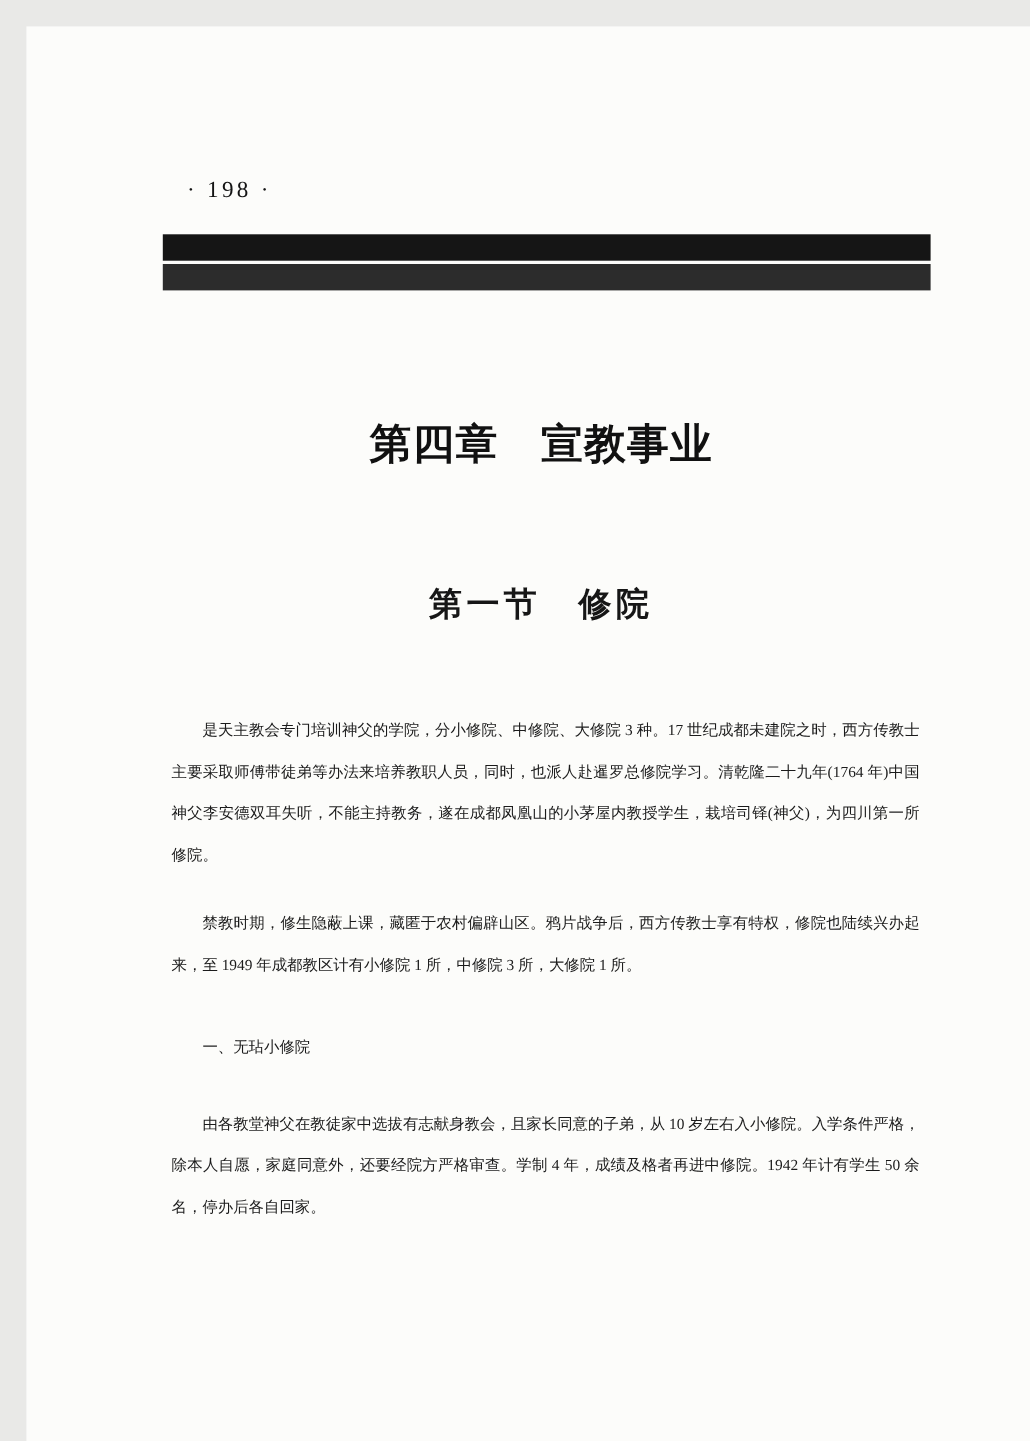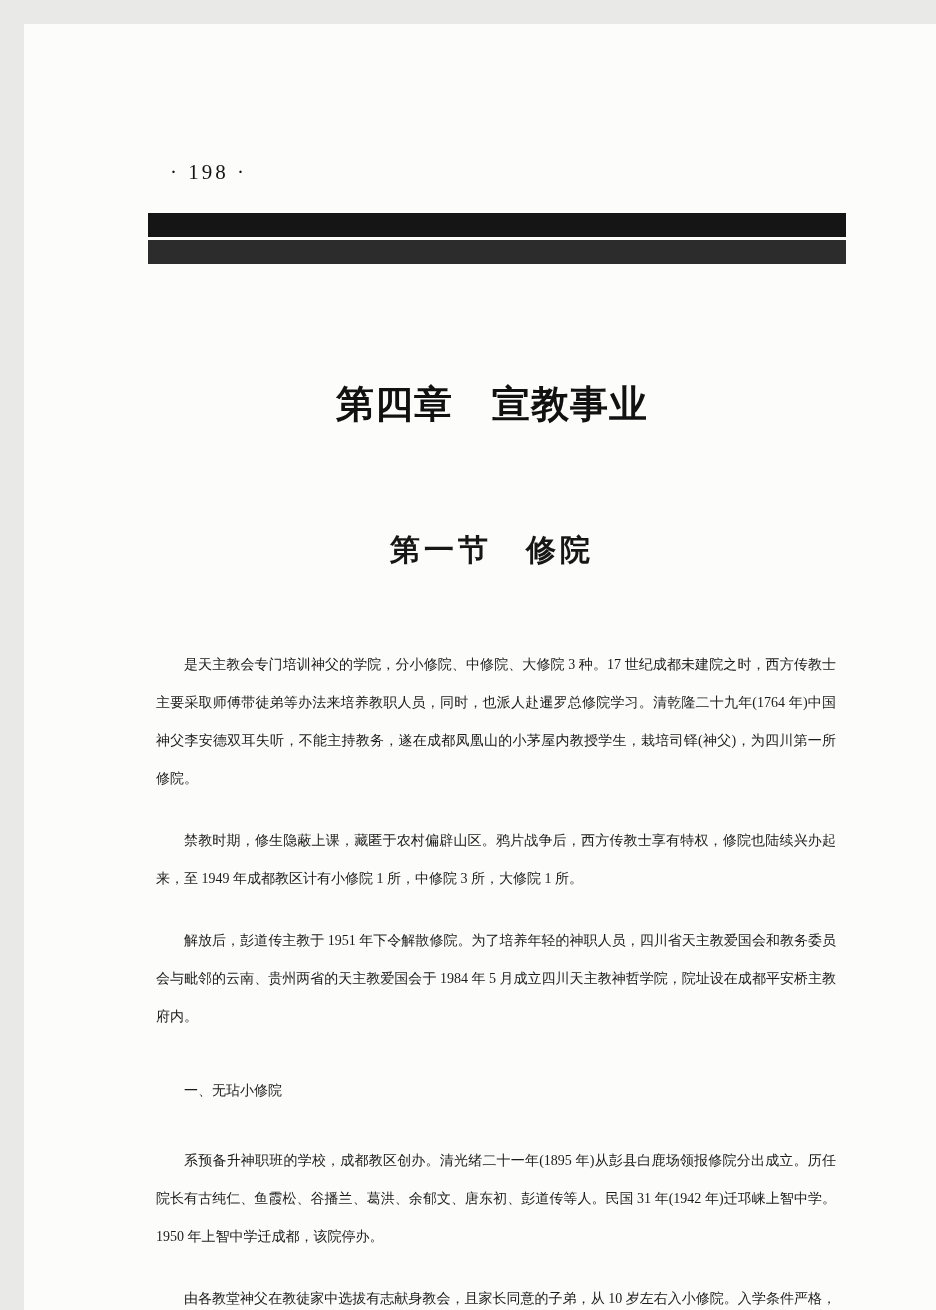--- a/index.html
+++ b/index.html
@@ -77,19 +77,17 @@
     <div class="rule-thin"></div>
   </div>
 
   <div class="chapter">第四章　宣教事业</div>
 
   <div class="section">第一节　修院</div>
 
   <div class="body-text">
     <p>是天主教会专门培训神父的学院，分小修院、中修院、大修院 3 种。17 世纪成都未建院之时，西方传教士主要采取师傅带徒弟等办法来培养教职人员，同时，也派人赴暹罗总修院学习。清乾隆二十九年(1764 年)中国神父李安德双耳失听，不能主持教务，遂在成都凤凰山的小茅屋内教授学生，栽培司铎(神父)，为四川第一所修院。</p>
     <p>禁教时期，修生隐蔽上课，藏匿于农村偏辟山区。鸦片战争后，西方传教士享有特权，修院也陆续兴办起来，至 1949 年成都教区计有小修院 1 所，中修院 3 所，大修院 1 所。</p>
-    <p>解放后，彭道传主教于 1951 年下令解散修院。为了培养年轻的神职人员，四川省天主教爱国会和教务委员会与毗邻的云南、贵州两省的天主教爱国会于 1984 年 5 月成立四川天主教神哲学院，院址设在成都平安桥主教府内。</p>
     <p class="subheading">一、无玷小修院</p>
-    <p>系预备升神职班的学校，成都教区创办。清光绪二十一年(1895 年)从彭县白鹿场领报修院分出成立。历任院长有古纯仁、鱼霞松、谷播兰、葛洪、余郁文、唐东初、彭道传等人。民国 31 年(1942 年)迁邛崃上智中学。1950 年上智中学迁成都，该院停办。</p>
     <p>由各教堂神父在教徒家中选拔有志献身教会，且家长同意的子弟，从 10 岁左右入小修院。入学条件严格，除本人自愿，家庭同意外，还要经院方严格审查。学制 4 年，成绩及格者再进中修院。1942 年计有学生 50 余名，停办后各自回家。</p>
   </div>
 
 </div>
 
 </body></html>

